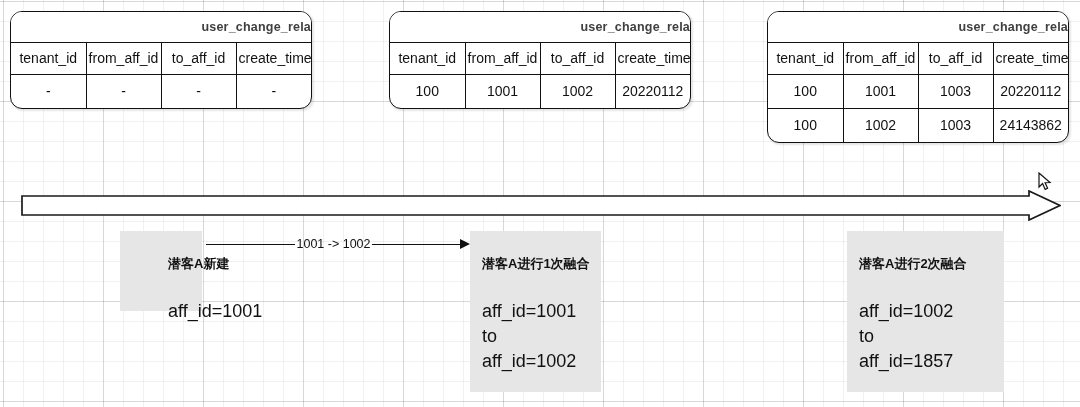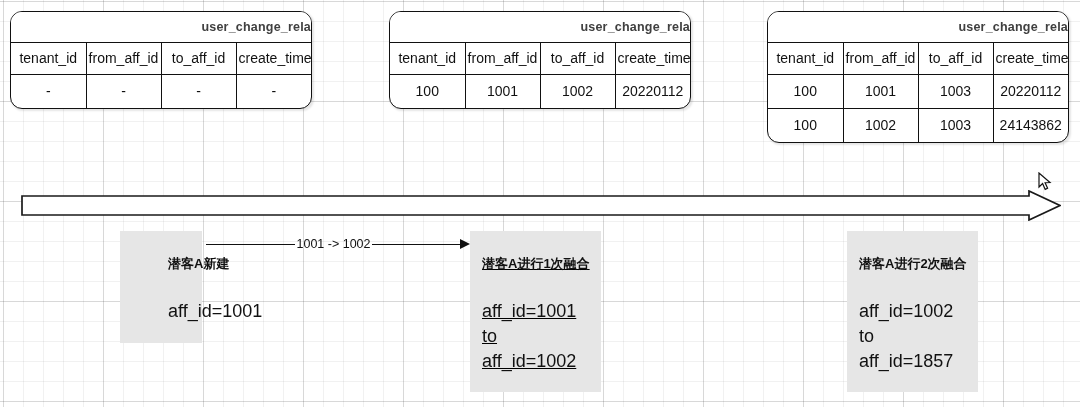--- a/index.html
+++ b/index.html
@@ -220,37 +220,37 @@
       </div>
     </div>
   </div>
 
   <div class="timeline-arrow">
     <svg width="1040" height="31" viewBox="0 0 1040 31">
       <path d="M1,6 L1008,6 L1008,1 L1039,15.5 L1008,30 L1008,25 L1,25 Z" fill="#ffffff" stroke="#1a1a1a" stroke-width="1.7" stroke-linejoin="miter"></path>
     </svg>
   </div>
 
-  <div class="stage-box" style="left:120px; top:231px; width:82px; height:112px;padding-left:48px;">
+  <div class="stage-box" style="left:120px; top:231px; width:82px; height:80px;padding-left:48px;">
     <div class="stage-title">潜客A新建</div>
     <div class="stage-lines">
       <div class="stage-line">aff_id=1001</div>
     </div>
   </div>
 
-  <div class="stage-box" style="left:470px; top:231px; width:131px; height:161px;text-decoration:underline;">
+  <div class="stage-box" style="left:470px; top:231px; width:131px; height:161px;">
     <div class="stage-title">潜客A进行1次融合</div>
     <div class="stage-lines">
       <div class="stage-line">aff_id=1001</div>
       <div class="stage-line">to</div>
       <div class="stage-line">aff_id=1002</div>
     </div>
   </div>
 
-  <div class="stage-box" style="left:847px; top:231px; width:131px; height:161px;">
+  <div class="stage-box" style="left:847px; top:231px; width:157px; height:161px;">
     <div class="stage-title">潜客A进行2次融合</div>
     <div class="stage-lines">
       <div class="stage-line">aff_id=1002</div>
       <div class="stage-line">to</div>
       <div class="stage-line">aff_id=1857</div>
     </div>
   </div>
 
   <div class="connector" style="left:206px; top:233px; width:264px;">
     <div class="seg"></div>

